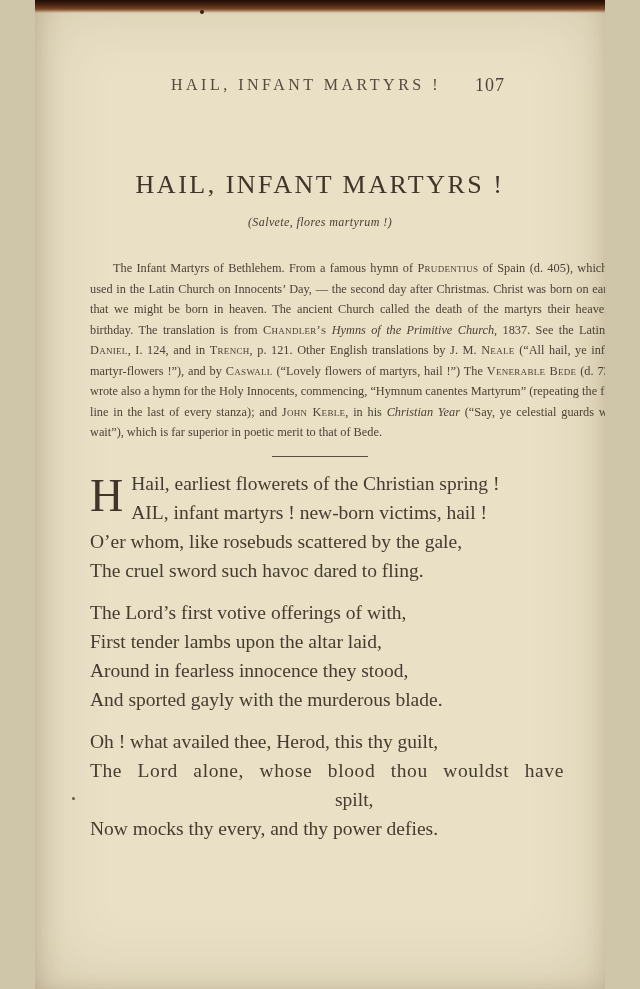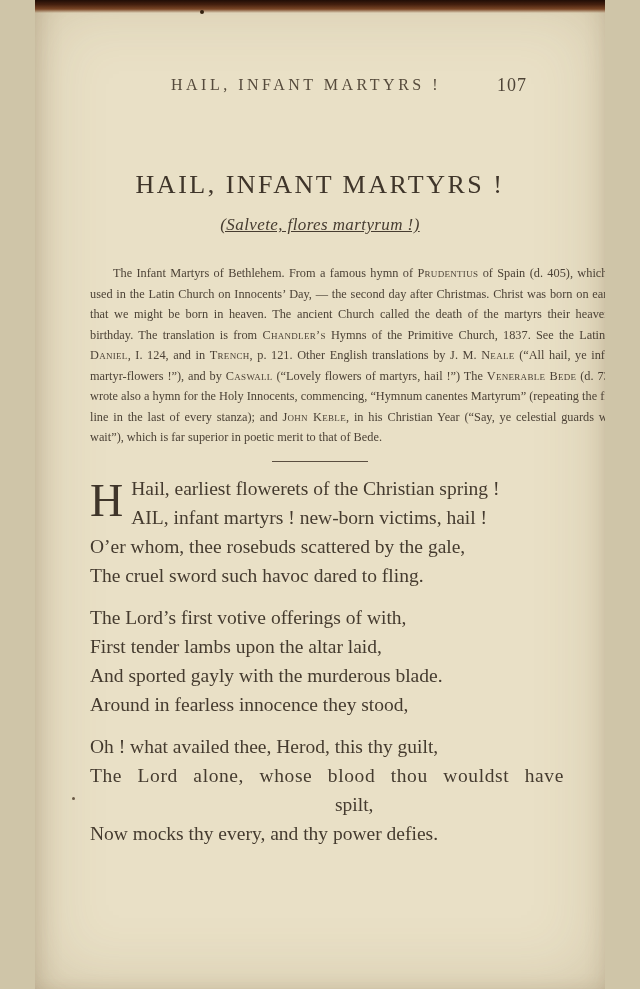--- a/index.html
+++ b/index.html
@@ -49,21 +49,21 @@
     display: block;
     text-align: center;
     font-size: 16px;
     letter-spacing: 3.5px;
     color: #554a3c;
     transform: translateX(-14px);
   }
   .rh-page {
     position: absolute;
     top: -1px;
-    right: 78px;
+    right: 100px;
     font-size: 18px;
     letter-spacing: 1px;
     color: #4d4336;
   }
 
   .content {
     position: relative;
     padding: 0 55px;
   }
   .hymn-title {
@@ -72,37 +72,36 @@
     text-align: center;
     font-size: 26px;
     font-weight: normal;
     letter-spacing: 2.5px;
     color: #3f352a;
   }
   .hymn-subtitle {
     margin-top: 15px;
     text-align: center;
     font-style: italic;
-    font-size: 17px;
+    font-size: 12px;
     letter-spacing: 0.4px;
     color: #473d31;
-    text-decoration: underline;
   }
 
   .intro {
     margin: 28px auto 0 auto;
     width: 530px;
     font-size: 12.3px;
     line-height: 20.5px;
     text-align: justify;
     text-indent: 23px;
     color: #4c4236;
   }
   .intro .sc { font-variant: small-caps; letter-spacing: 0.3px; }
-  .intro .i  { }
+  .intro .i  { font-style: italic; }
 
   .rule {
     width: 96px;
     height: 0;
     border-top: 1px solid #5a4e40;
     margin: 13px auto 12px auto;
   }
 
   .poem {
     margin-top: 10px;
@@ -145,28 +144,28 @@
 
     <p class="intro"><span>The Infant Martyrs of Bethlehem. From a famous hymn of </span><span class="sc">Prudentius</span><span> of Spain (d. 405), which is used in the Latin Church on Innocents’ Day, — the second day after Christmas. Christ was born on earth, that we might be born in heaven. The ancient Church called the death of the martyrs their heavenly birthday. The translation is from </span><span class="sc">Chandler’s</span><span> </span><span class="i">Hymns of the Primitive Church</span><span>, 1837. See the Latin in </span><span class="sc">Daniel</span><span>, I. 124, and in </span><span class="sc">Trench</span><span>, p. 121. Other English translations by J. M. </span><span class="sc">Neale</span><span> (“All hail, ye infant martyr-flowers !”), and by </span><span class="sc">Caswall</span><span> (“Lovely flowers of martyrs, hail !”) The </span><span class="sc">Venerable Bede</span><span> (d. 735) wrote also a hymn for the Holy Innocents, commencing, “Hymnum canentes Martyrum” (repeating the first line in the last of every stanza); and </span><span class="sc">John Keble</span><span>, in his </span><span class="i">Christian Year</span><span> (“Say, ye celestial guards who wait”), which is far superior in poetic merit to that of Bede.</span></p>
 
     <div class="rule"></div>
 
     <div class="poem">
         <div class="stanza">
           <span class="dropcap">H</span>
           <div class="line">Hail, earliest flowerets of the Christian spring !</div>
           <div class="line">AIL, infant martyrs ! new-born victims, hail !</div>
-          <div class="line">O’er whom, thee rosebuds scattered by the gale,</div>
+          <div class="line">O’er whom, like rosebuds scattered by the gale,</div>
           <div class="line">The cruel sword such havoc dared to fling.</div>
         </div>
         <div class="stanza">
           <div class="line">The Lord’s first votive offerings of with,</div>
           <div class="line">First tender lambs upon the altar laid,</div>
+          <div class="line">Around in fearless innocence they stood,</div>
           <div class="line">And sported gayly with the murderous blade.</div>
-          <div class="line">Around in fearless innocence they stood,</div>
         </div>
         <div class="stanza">
           <div class="line">Oh ! what availed thee, Herod, this thy guilt,</div>
           <div class="line stretch">The Lord alone, whose blood thou wouldst have</div>
           <div class="line continuation">spilt,</div>
           <div class="line">Now mocks thy every, and thy power defies.</div>
         </div>
       </div>
 
   </div>

